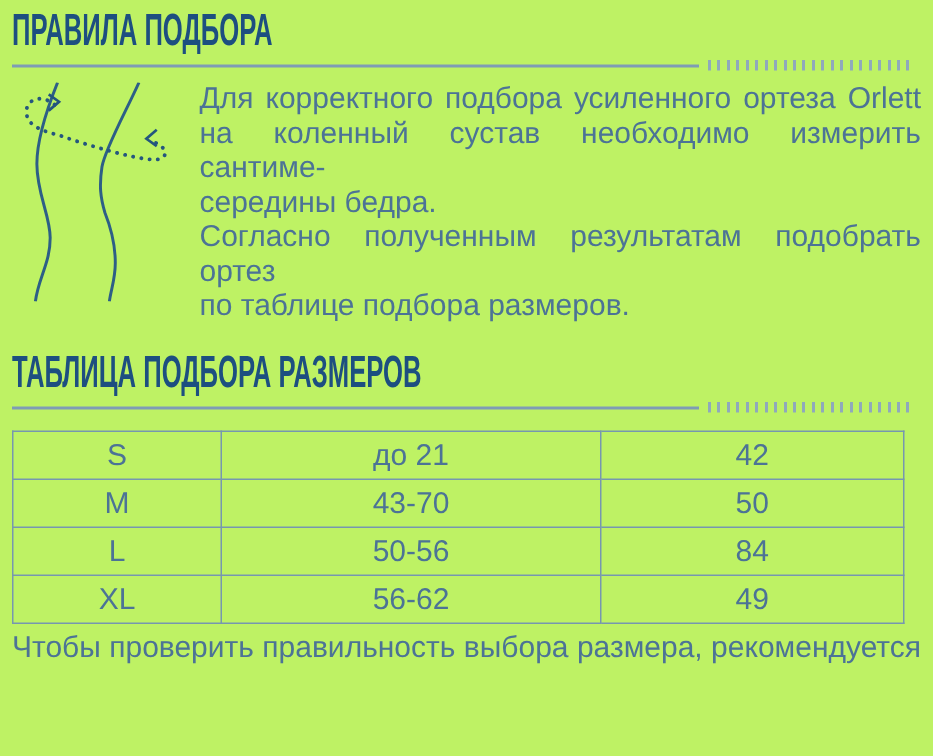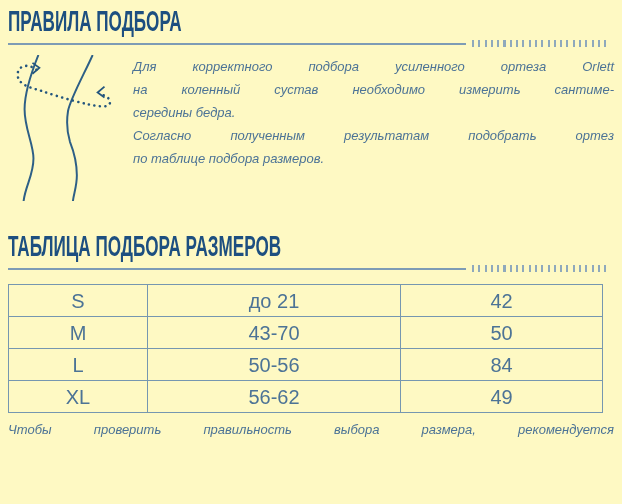--- a/index.html
+++ b/index.html
@@ -10,21 +10,21 @@
     --tick:#8fa9bc;
     --stroke:#2d5f86;
   }
   *{box-sizing:border-box;margin:0;padding:0;}
   html,body{background:#fff;}
   body{font-family:"Liberation Sans", sans-serif;}
   .page{
     width:622px;height:504px;
     padding:8px 8px 0 8px;
     overflow:hidden;
-    background:#fef9c3;
+    background:#bef264;
     position:relative;
   }
   
   .hdr{white-space:nowrap;}
   .hdr .cond{
     display:inline-block;
     font-weight:bold;
     font-size:30px;
     line-height:26px;
     color:var(--navy);
@@ -41,25 +41,25 @@
     width:138px;height:7px;margin-left:6px;
     background:repeating-linear-gradient(90deg,
       var(--tick) 0,var(--tick) 2px,
       transparent 2px,transparent 6.3px);
   }
   
   .intro{display:flex;margin-top:8px;}
   .diagram{flex:0 0 118px;height:146px;}
   .intro-text{flex:1;padding-left:7px;}
   .tline{
-    font-size:13px;line-height:23px;color:var(--steel);font-style:italic;
+    font-size:20px;line-height:23px;color:var(--steel);
   }
   .just{text-align:justify;text-align-last:justify;}
   
-  .tbl-section{margin-top:32px;}
+  .tbl-section{margin-top:20px;}
   table{
     border-collapse:collapse;table-layout:fixed;
     width:594px;margin-top:12px;
   }
   td{
     border:1px solid var(--border);
     text-align:center;vertical-align:middle;
     color:var(--steel);font-size:20px;line-height:24px;
   }
   tr.hrow td{height:56px;}

